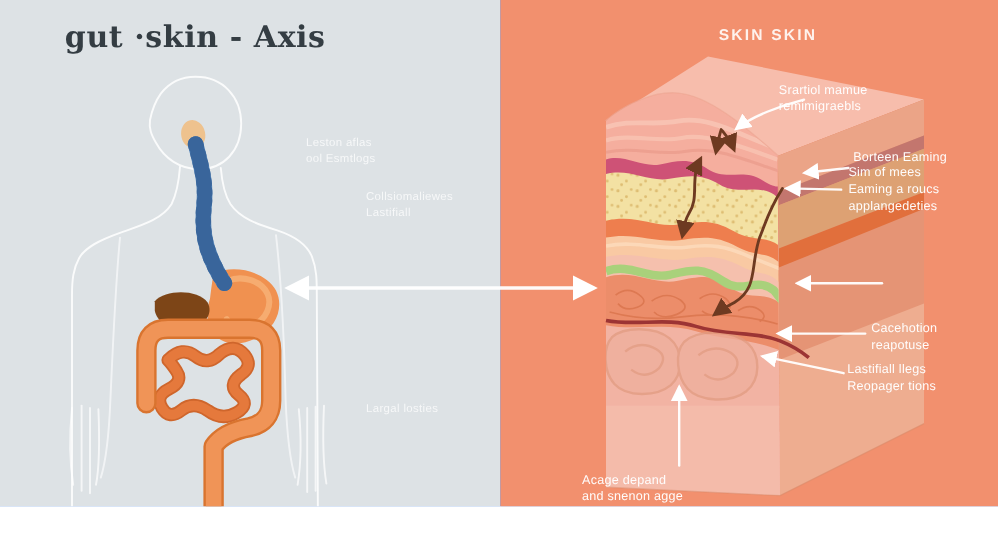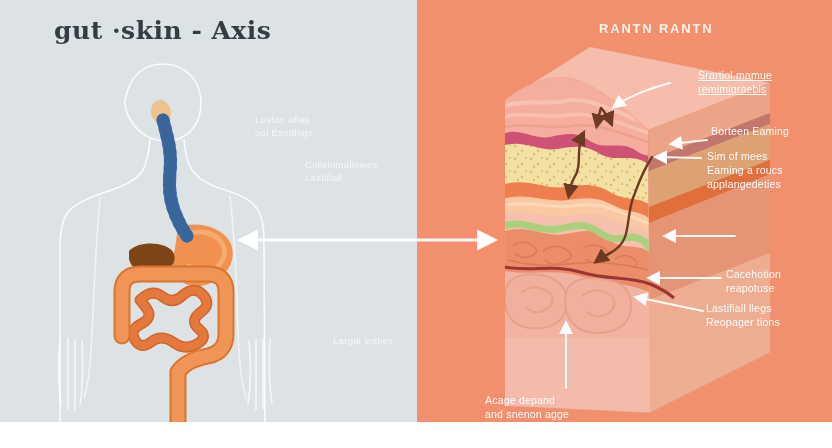--- a/index.html
+++ b/index.html
@@ -10,23 +10,23 @@
   #right-panel{left:417px;width:415px;background:#f2906e;}
   svg{position:absolute;left:0;top:0;}
   .lbl{position:absolute;white-space:pre-line;pointer-events:none;}
   .gut-lbl{color:rgba(255,255,255,.75);font-size:9.5px;line-height:1.4;letter-spacing:.3px;}
   .skin-lbl{color:rgba(255,255,255,.97);font-size:10.5px;line-height:1.35;letter-spacing:.2px;}
   #page-title{left:54px;top:16px;font-family:"DejaVu Serif",serif;font-weight:700;
               font-size:25px;color:#343d43;letter-spacing:.5px;}
   #skin-title{left:599px;top:21px;font-weight:700;font-size:13px;letter-spacing:1.8px;
               color:rgba(255,250,246,.93);}
   #g1{left:255px;top:101px;margin-top:12px;} #g2{left:305px;top:158px;}
-  #g3{left:305px;top:270px;} #g4{left:305px;top:334px;margin-left:28px;}
-  #s1{left:698px;top:68px;text-decoration:underline;}  #s2{left:711px;top:124px;}
-  #s3{left:707px;top:149px;} #s4{left:739px;top:216px;}
+  #g3{left:305px;top:270px;} #g4{left:305px;top:334px;}
+  #s1{left:649px;top:68px;}  #s2{left:711px;top:124px;}
+  #s3{left:707px;top:137px;} #s4{left:739px;top:216px;}
   #s5{left:726px;top:267px;} #s6{left:706px;top:301px;}
   #s7{left:485px;top:393px;width:150px;text-align:left;}
 </style>
 </head>
 <body>
 
 <div id="stage">
 
   <div id="left-panel" class="panel"></div>
   <div id="right-panel" class="panel"></div>
@@ -154,21 +154,21 @@
       <path d="M707,140 L671,144" marker-end="url(#mw)"></path>
       <path d="M701,158 L656,157" marker-end="url(#mw)"></path>
       <path d="M735,236 L665,236" marker-end="url(#mw)"></path>
       <path d="M721,278 L649,278" marker-end="url(#mw)"></path>
       <path d="M703,311 L636,297" marker-end="url(#mw)"></path>
       <path d="M566,388 L566,323" marker-end="url(#mw)"></path>
     </g>
   </svg>
 
   <div id="page-title" class="lbl">gut ·skin - Axis</div>
-  <div id="skin-title" class="lbl">RANTN RANTN</div>
+  <div id="skin-title" class="lbl">SKIN SKIN</div>
 
   <div id="g1" class="lbl gut-lbl">Leston aflas
 ool Esmtlogs</div>
   <div id="g2" class="lbl gut-lbl">Collsiomaliewes
 Lastifiall</div>
   <div id="g4" class="lbl gut-lbl">Largal losties</div>
 
   <div id="s1" class="lbl skin-lbl">Srartiol mamue
 remimigraebls</div>
   <div id="s2" class="lbl skin-lbl">Borteen Eaming</div>

